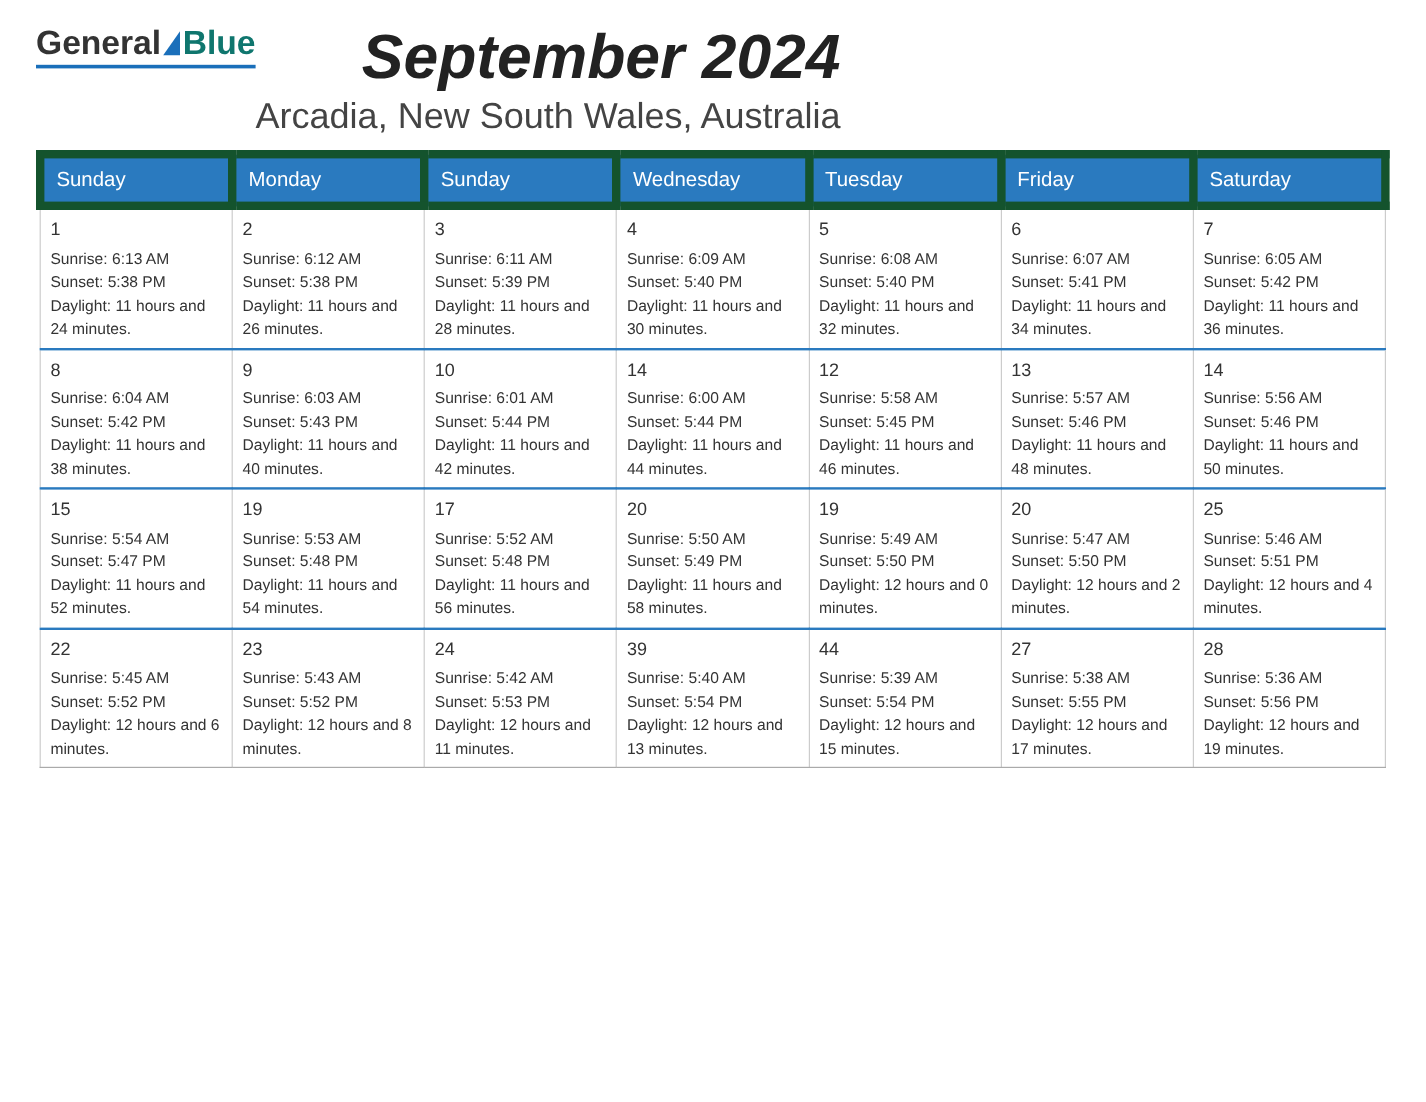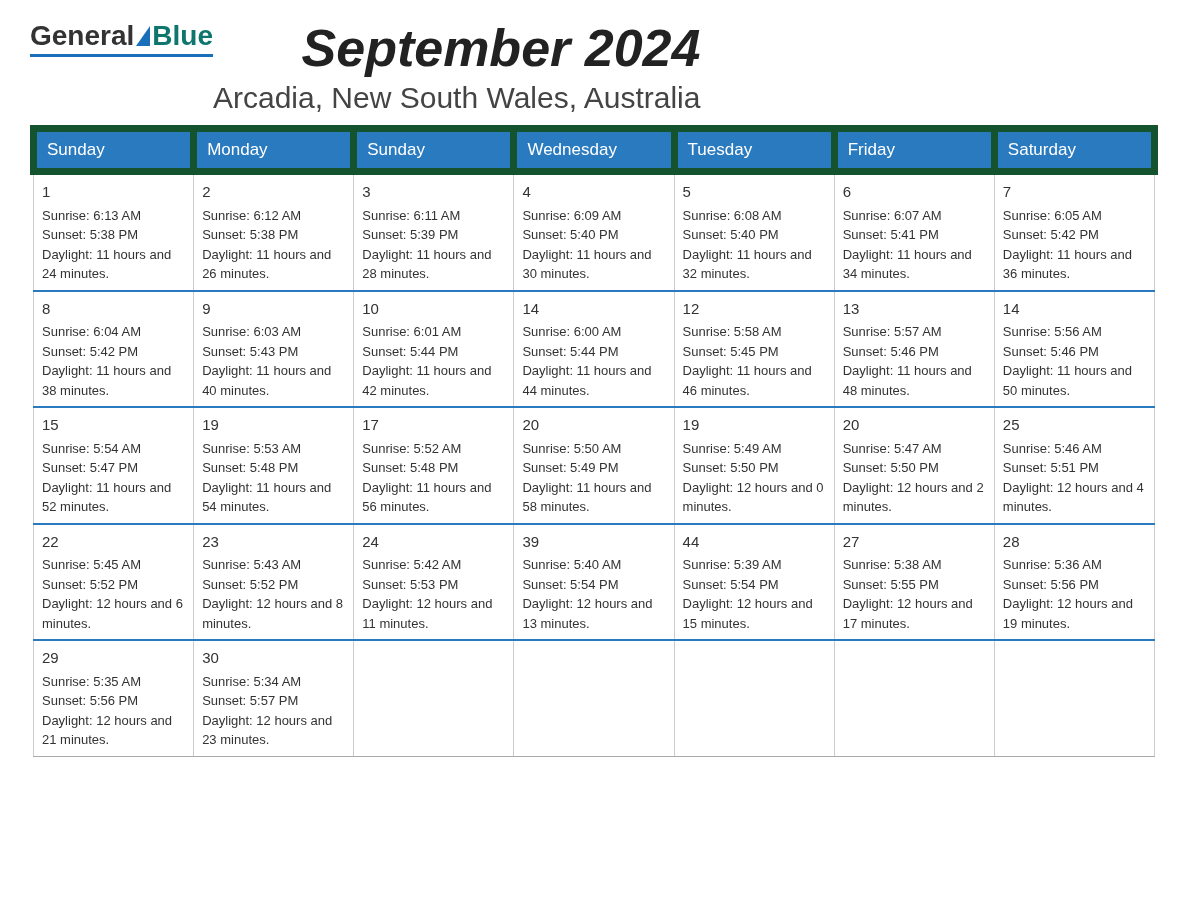--- a/index.html
+++ b/index.html
@@ -163,23 +163,14 @@
       </tr>
       <tr>
         <td><span class="day-num">22</span>Sunrise: 5:45 AM<br>Sunset: 5:52 PM<br>Daylight: 12 hours and 6 minutes.</td>
         <td><span class="day-num">23</span>Sunrise: 5:43 AM<br>Sunset: 5:52 PM<br>Daylight: 12 hours and 8 minutes.</td>
         <td><span class="day-num">24</span>Sunrise: 5:42 AM<br>Sunset: 5:53 PM<br>Daylight: 12 hours and 11 minutes.</td>
         <td><span class="day-num">39</span>Sunrise: 5:40 AM<br>Sunset: 5:54 PM<br>Daylight: 12 hours and 13 minutes.</td>
         <td><span class="day-num">44</span>Sunrise: 5:39 AM<br>Sunset: 5:54 PM<br>Daylight: 12 hours and 15 minutes.</td>
         <td><span class="day-num">27</span>Sunrise: 5:38 AM<br>Sunset: 5:55 PM<br>Daylight: 12 hours and 17 minutes.</td>
         <td><span class="day-num">28</span>Sunrise: 5:36 AM<br>Sunset: 5:56 PM<br>Daylight: 12 hours and 19 minutes.</td>
       </tr>
-      <tr>
-        <td><span class="day-num">29</span>Sunrise: 5:35 AM<br>Sunset: 5:56 PM<br>Daylight: 12 hours and 21 minutes.</td>
-        <td><span class="day-num">30</span>Sunrise: 5:34 AM<br>Sunset: 5:57 PM<br>Daylight: 12 hours and 23 minutes.</td>
-        <td class="empty-cell"></td>
-        <td class="empty-cell"></td>
-        <td class="empty-cell"></td>
-        <td class="empty-cell"></td>
-        <td class="empty-cell"></td>
-      </tr>
     </tbody>
 </table>
 
 </body></html>

